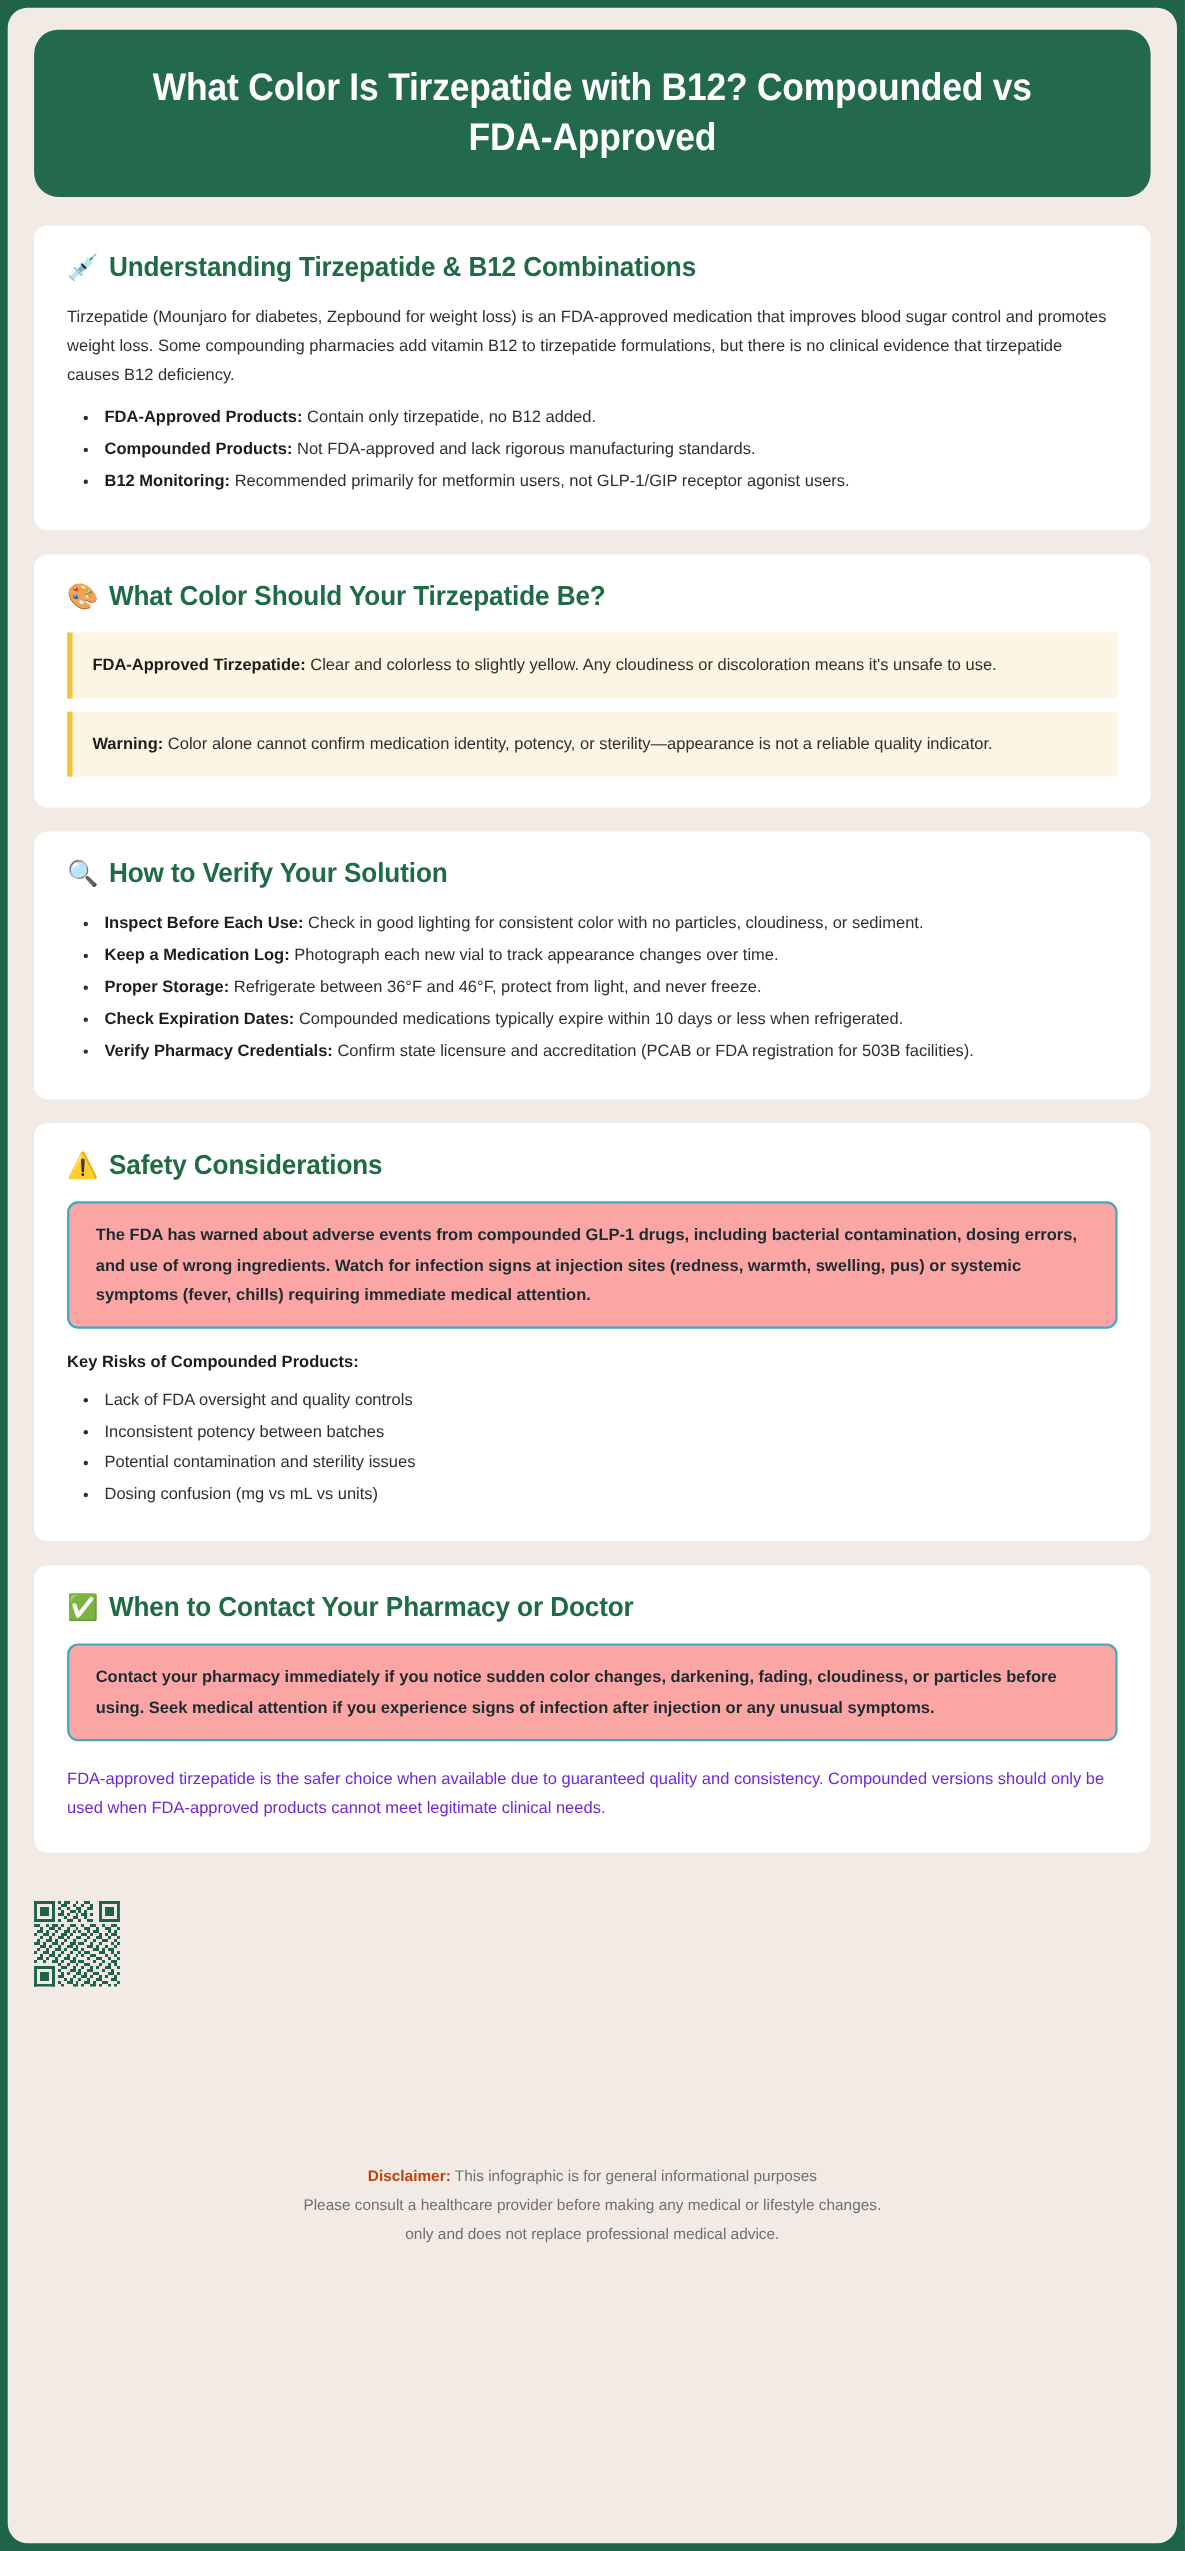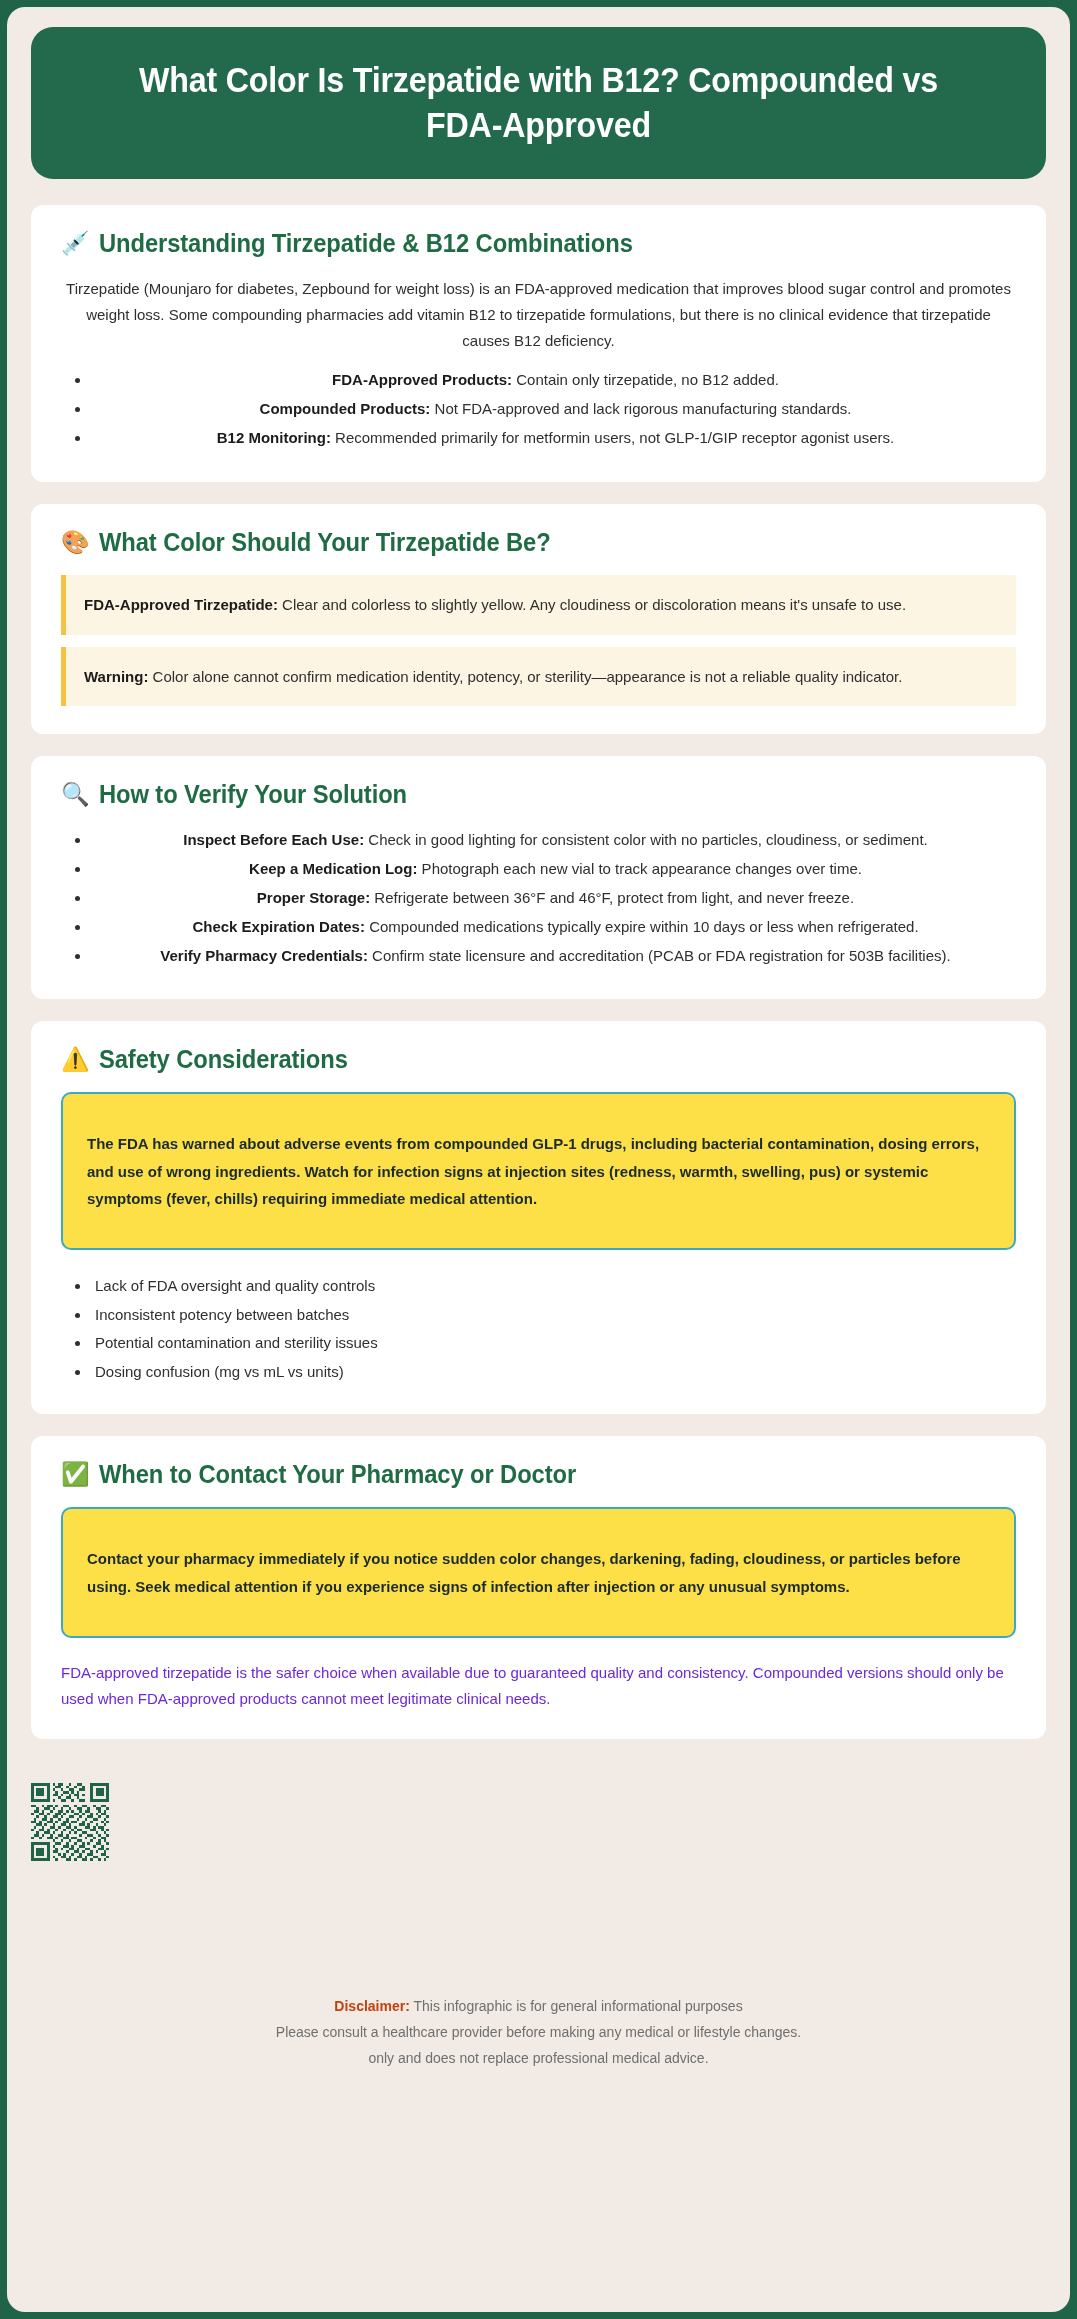--- a/index.html
+++ b/index.html
@@ -79,21 +79,20 @@
     font-size: 25px;
     letter-spacing: -0.1px;
     transform: scaleX(0.95);
     transform-origin: left center;
   }
 
   p.body, li.body, .lead {
     color: #2f2f2f;
     font-size: 15px;
     line-height: 1.72;
-    text-align: center;
   }
 
   p.body { margin-bottom: 4px; }
 
   ul.bullets {
     margin: 14px 0 0 30px;
   }
   ul.bullets li {
     color: #2f2f2f;
     font-size: 15px;
@@ -111,24 +110,24 @@
     margin-bottom: 12px;
     font-size: 15px;
     line-height: 1.72;
     color: #2f2f2f;
   }
   .callout:last-child { margin-bottom: 0; }
   .callout b { color: #1c1c1c; }
 
   
   .bluebox {
-    background: #fde047;
+    background: #fca5a5;
     border: 2px solid #3ba9c4;
     border-radius: 10px;
-    padding: 36px 24px;
+    padding: 15px 24px;
     font-size: 15px;
     line-height: 1.82;
     font-weight: bold;
     color: #1c2b30;
     margin-bottom: 22px;
     margin-top: 16px;
   }
 
   .subhead {
     font-size: 15px;
@@ -244,20 +243,21 @@
         </li>
       </ul>
     </div>
 
     <div class="card">
       <div class="card-head">
         <span class="card-icon">⚠️</span>
         <span class="card-title">Safety Considerations</span>
       </div>
       <div class="bluebox">The FDA has warned about adverse events from compounded GLP-1 drugs, including bacterial contamination, dosing errors, and use of wrong ingredients. Watch for infection signs at injection sites (redness, warmth, swelling, pus) or systemic symptoms (fever, chills) requiring immediate medical attention.</div>
+      <div class="subhead">Key Risks of Compounded Products:</div>
       <ul class="plain">
         <li>Lack of FDA oversight and quality controls</li>
         <li>Inconsistent potency between batches</li>
         <li>Potential contamination and sterility issues</li>
         <li>Dosing confusion (mg vs mL vs units)</li>
       </ul>
     </div>
 
     <div class="card">
       <div class="card-head">

